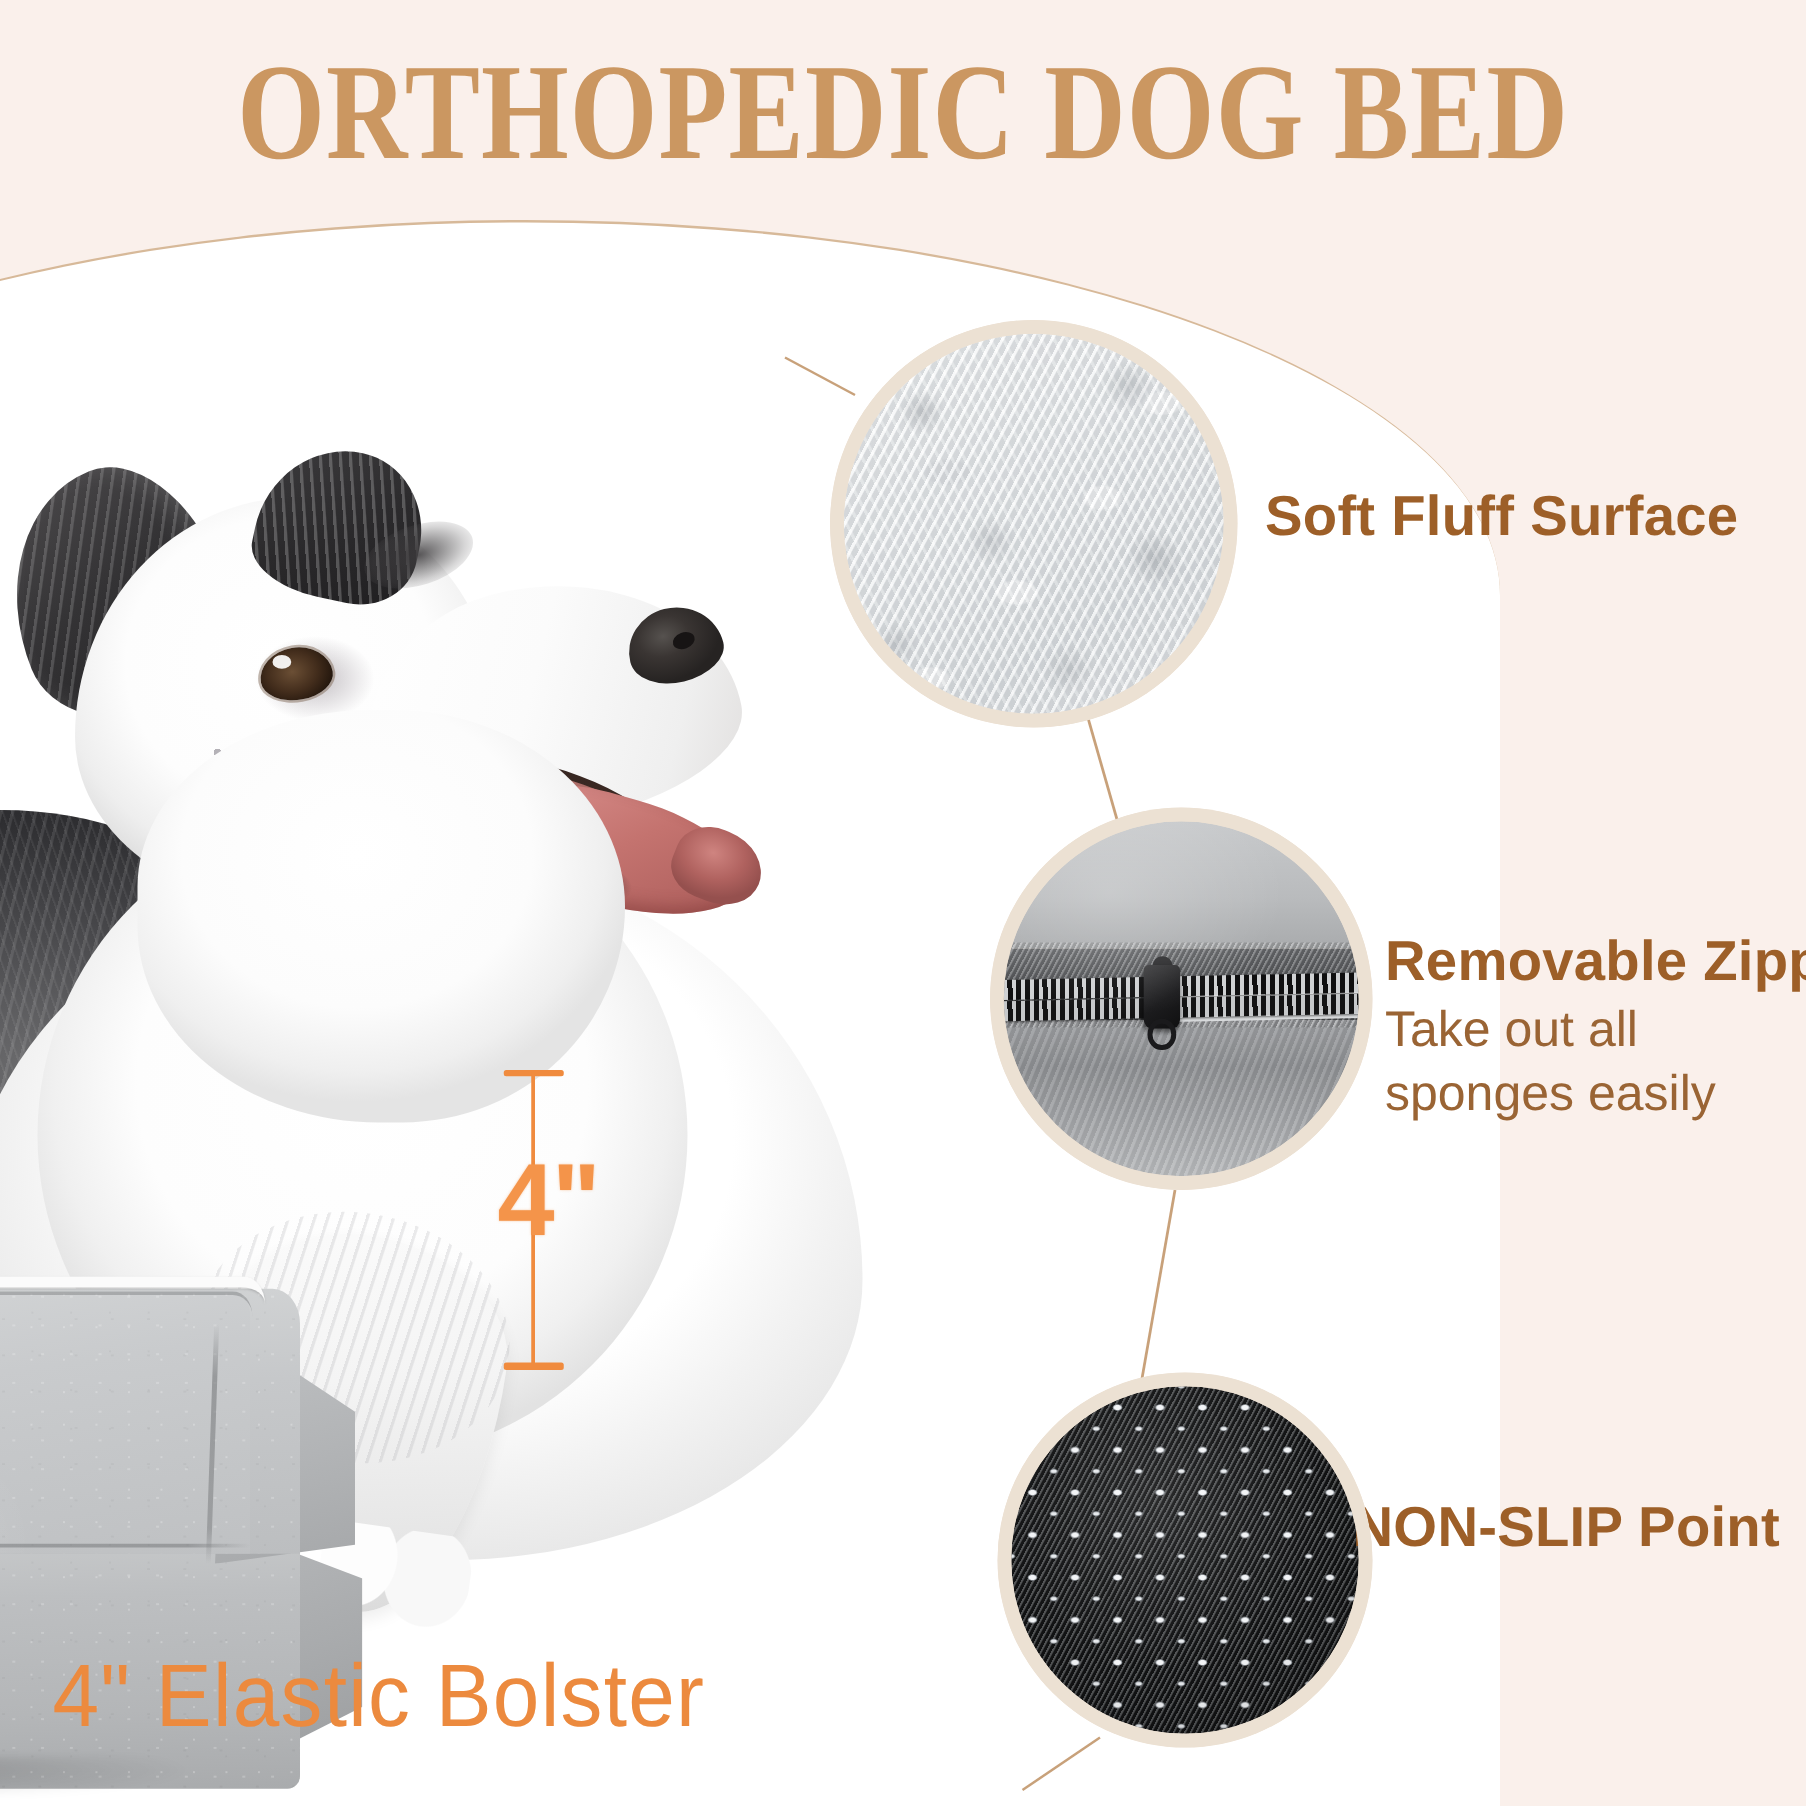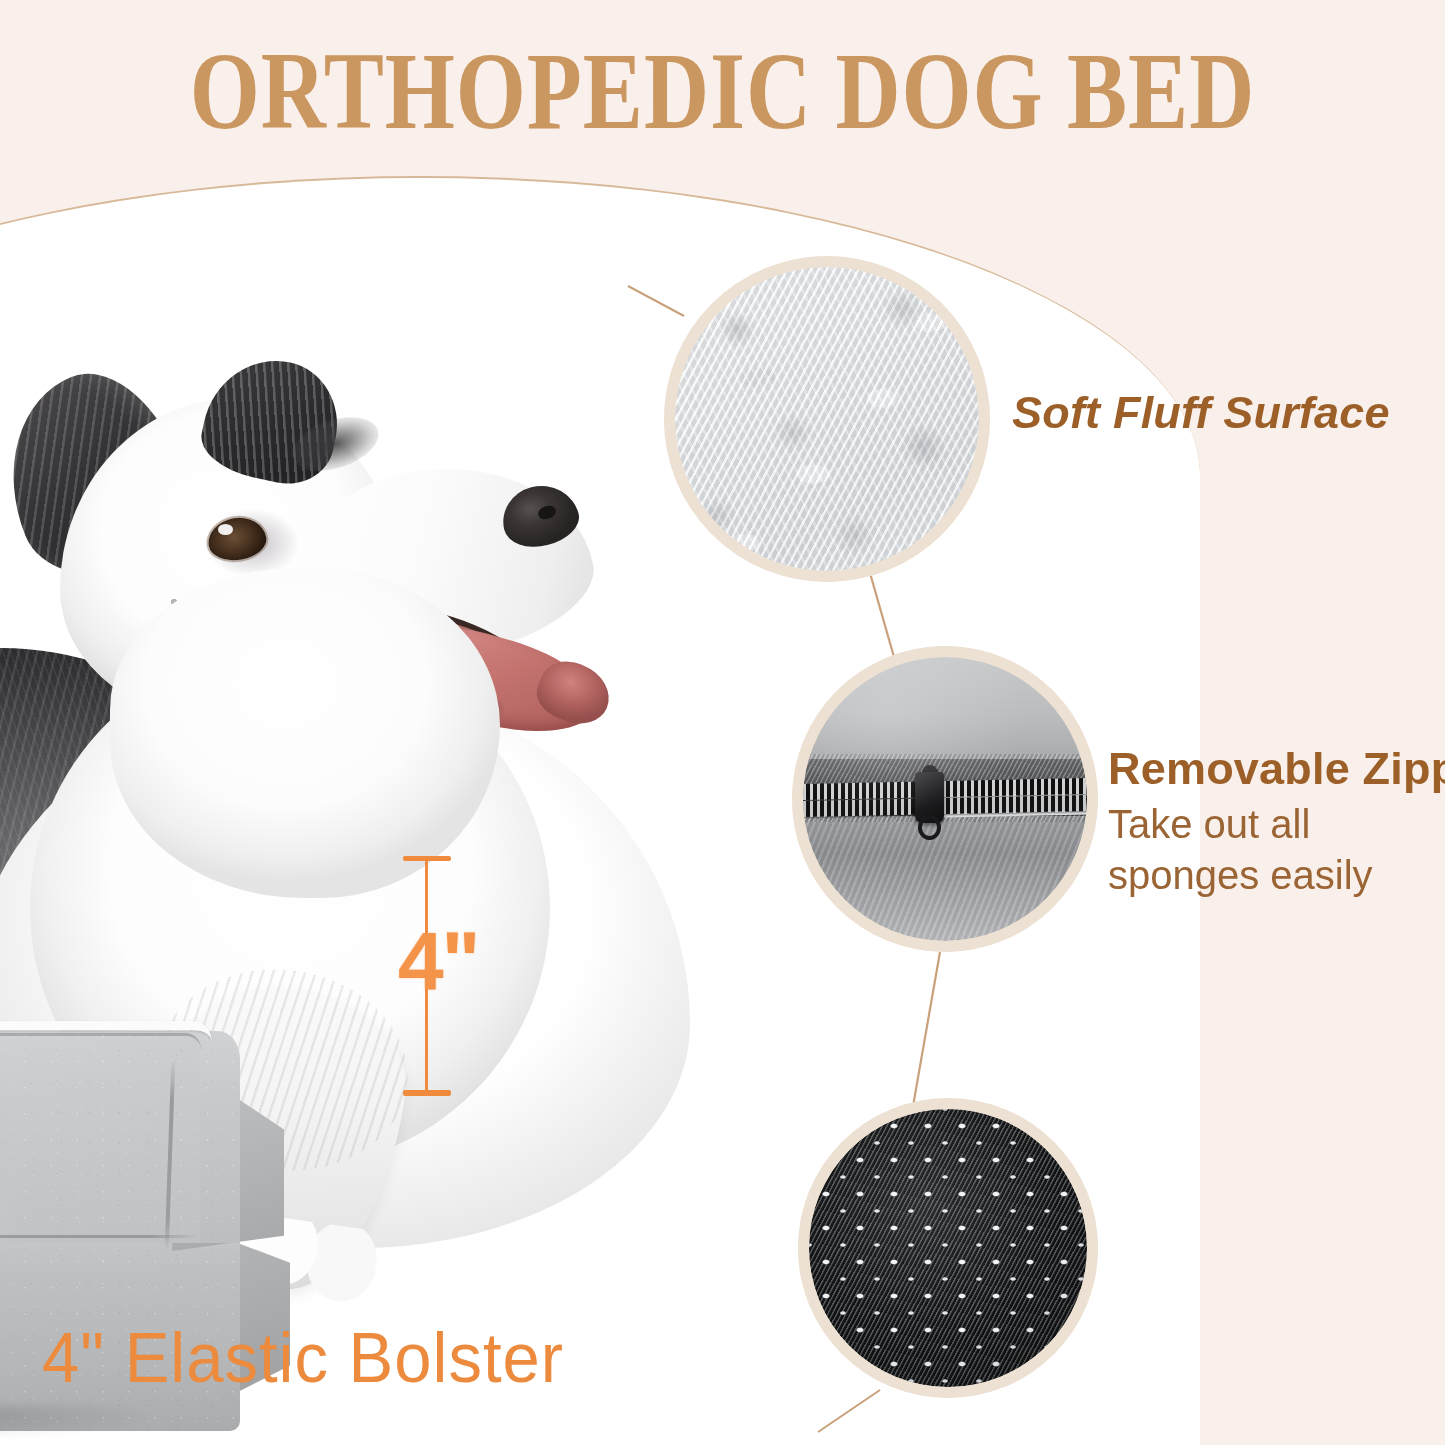--- a/index.html
+++ b/index.html
@@ -501,21 +501,21 @@
     color:#a0632c;
   }
   .label .head{
     font-weight:700; font-size:45px; line-height:1.30; color:#9d5f28;
     letter-spacing:.2px; white-space:nowrap;
   }
   .label .sub{
     font-weight:400; font-size:40px; line-height:1.28; color:#9a6434;
     max-width:348px;
   }
-  #l1{ left:1012px; top:384px;font-style:italic; }
+  #l1{ left:1012px; top:384px; }
   #l2{ left:1108px; top:740px; }
   #l3{ left:1082px; top:1192px; }
   #l3 .head{ line-height:1.34; }
 </style>
 </head>
 <body>
 
 <div id="poster">
 
   <div id="title">ORTHOPEDIC DOG BED</div>
@@ -632,17 +632,18 @@
   <div class="label" id="l1">
     <div class="head">Soft Fluff Surface</div>
   </div>
 
   <div class="label" id="l2">
     <div class="head">Removable Zipper</div>
     <div class="sub">Take out all sponges easily</div>
   </div>
 
   <div class="label" id="l3">
+    <div class="head">NON-SLIP Point</div>
   </div>
 
   <div id="bolsterCaption">4" Elastic Bolster</div>
 
 </div>
 
 </body></html>

